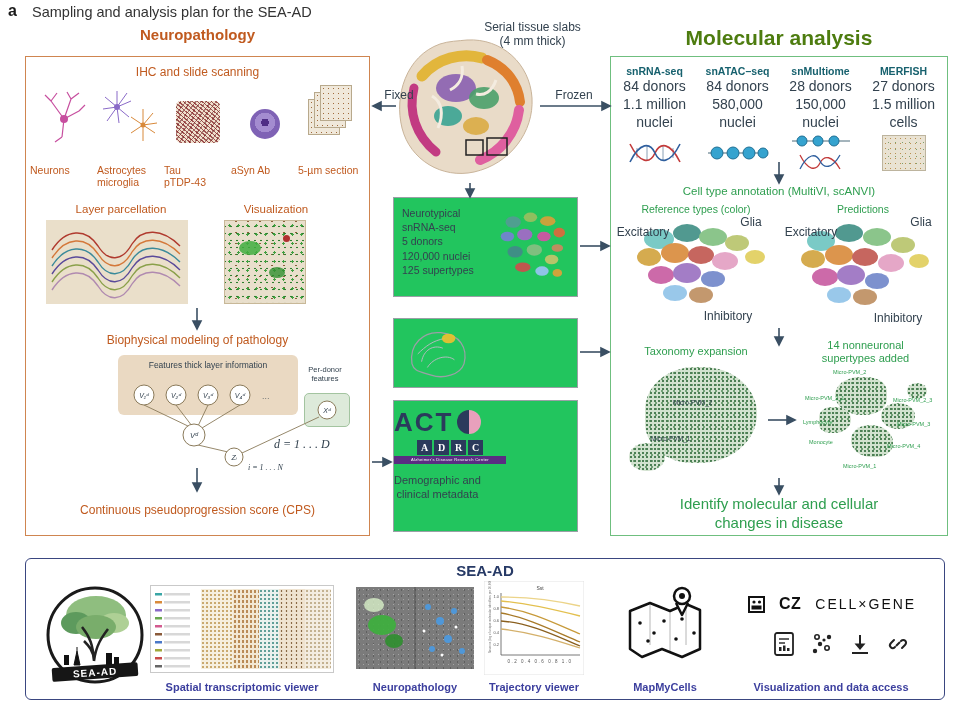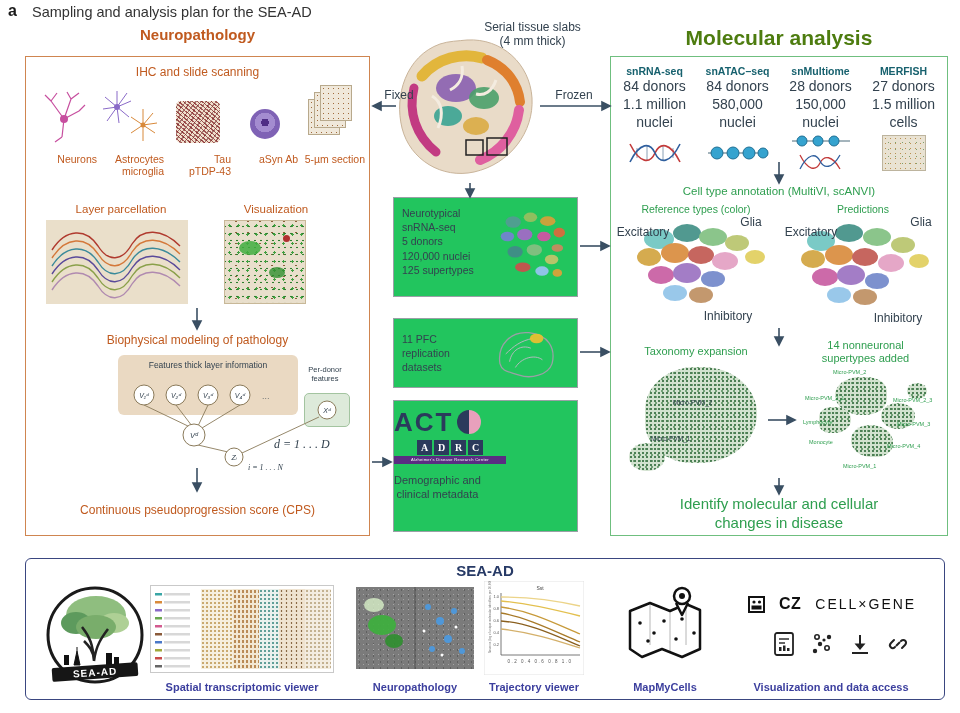--- a/index.html
+++ b/index.html
@@ -21,21 +21,21 @@
 .asyn{width:30px;height:30px;border-radius:50%;background:radial-gradient(circle at 50% 45%,#4f2d85 0 4px,#a48cd0 4px 10px,#7f62b5 10px)}
 .sec{position:absolute;width:32px;height:36px;background-color:#f0e8da;border:1px solid #b8a98c;
  background-image:radial-gradient(#a06a3a .7px,transparent .9px);background-size:5px 5px}
 .qimg{background-color:#e9dfcc;border:1px solid #c8b898;
  background-image:radial-gradient(#3f9f3f 1px,transparent 1.3px),radial-gradient(#2f7f2f .8px,transparent 1px),radial-gradient(#8a5f3a .7px,transparent .9px);
  background-size:9px 9px,6px 7px,12px 11px;background-position:0 0,3px 2px,5px 6px}
 .gblob{position:absolute;background-color:#d2e2cf;
  background-image:radial-gradient(#4c7f54 .8px,transparent 1px),radial-gradient(#6f9f74 .7px,transparent .9px);
  background-size:4px 4px,6px 6px;background-position:0 0,2px 3px}
 .dotfield{height:100%}
-.stain-label{font-size:10.5px;line-height:1.15;color:#c05a1f;text-align:right;margin-top:10px}
+.stain-label{font-size:10.5px;line-height:1.15;color:#c05a1f;text-align:left;margin-top:21px}
 .assay{flex:1;text-align:center}
 .a-name{font-size:10.5px;font-weight:600;color:#17616e}
 .a-sub{font-size:14px;color:#33424f;line-height:1.3}
 .tile{width:15px;height:15px;background:#2b3a5c;color:#fff;font-family:"Liberation Serif",serif;font-weight:bold;font-size:10px;display:flex;align-items:center;justify-content:center}
 .mini-label{position:absolute;font-size:5.5px;color:#2e9e4f;white-space:nowrap}
 .umap-word{position:absolute;font-size:12px;color:#33424f}
 svg text{font-family:"Liberation Sans",sans-serif}
 </style>
 </head>
 <body>
@@ -213,25 +213,20 @@
       <ellipse cx="22" cy="46" rx="8" ry="6" fill="#3f8f85"></ellipse>
         <ellipse cx="42" cy="44" rx="8" ry="6" fill="#7fbf7f"></ellipse>
       <ellipse cx="60" cy="54" rx="7" ry="5" fill="#b7c46a"></ellipse>
         <ellipse cx="30" cy="62" rx="8" ry="5" fill="#c0564e"></ellipse>
       <ellipse cx="50" cy="66" rx="7" ry="5" fill="#8fc3e8"></ellipse>
         <ellipse cx="66" cy="68" rx="5" ry="4" fill="#d1a33c"></ellipse>
     </svg>
   </div>
 
   <div class="abs box-border" style="left:393px;top:318px;width:185px;height:70px;display:flex;padding:8px;align-items:center">
-    <div style="width:88px;font-size:10.5px;line-height:1.35">
-      <div>11 PFC</div>
-      <div>replication</div>
-      <div>datasets</div>
-    </div>
     <svg width="72" height="56" viewBox="0 0 70 58">
       <path d="M8,40 C5,20 20,6 38,8 C58,10 66,24 62,40 C58,52 40,56 28,52 C16,48 10,48 8,40 Z" fill="none" stroke="#9aa0a6" stroke-width="1.3"></path>
       <path d="M18,38 C20,26 30,20 40,24 M24,44 C30,34 44,30 52,36 M14,30 C22,22 30,16 42,14" fill="none" stroke="#b5babf" stroke-width="1"></path>
       <ellipse cx="46" cy="14" rx="7" ry="5" fill="#e8c030" opacity="0.95"></ellipse>
     </svg>
   </div>
 
   <div class="abs box-border" style="left:393px;top:400px;width:185px;height:132px;display:flex;flex-direction:column;align-items:flex-start">
     <div style="margin-top:8px;display:flex;align-items:center;gap:4px">
       <span style="font-size:26px;font-weight:800;color:#2b3a5c;letter-spacing:2px;line-height:1">ACT</span>

